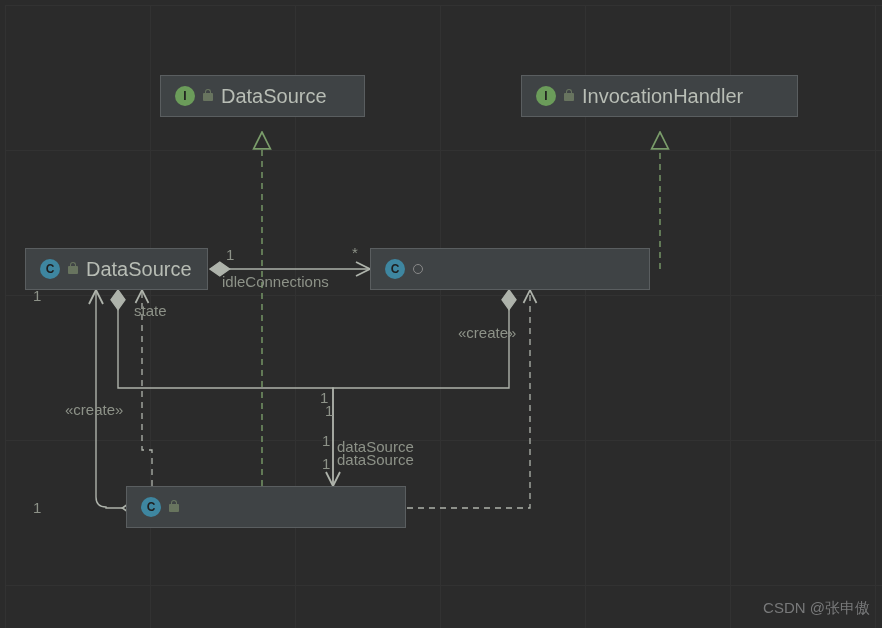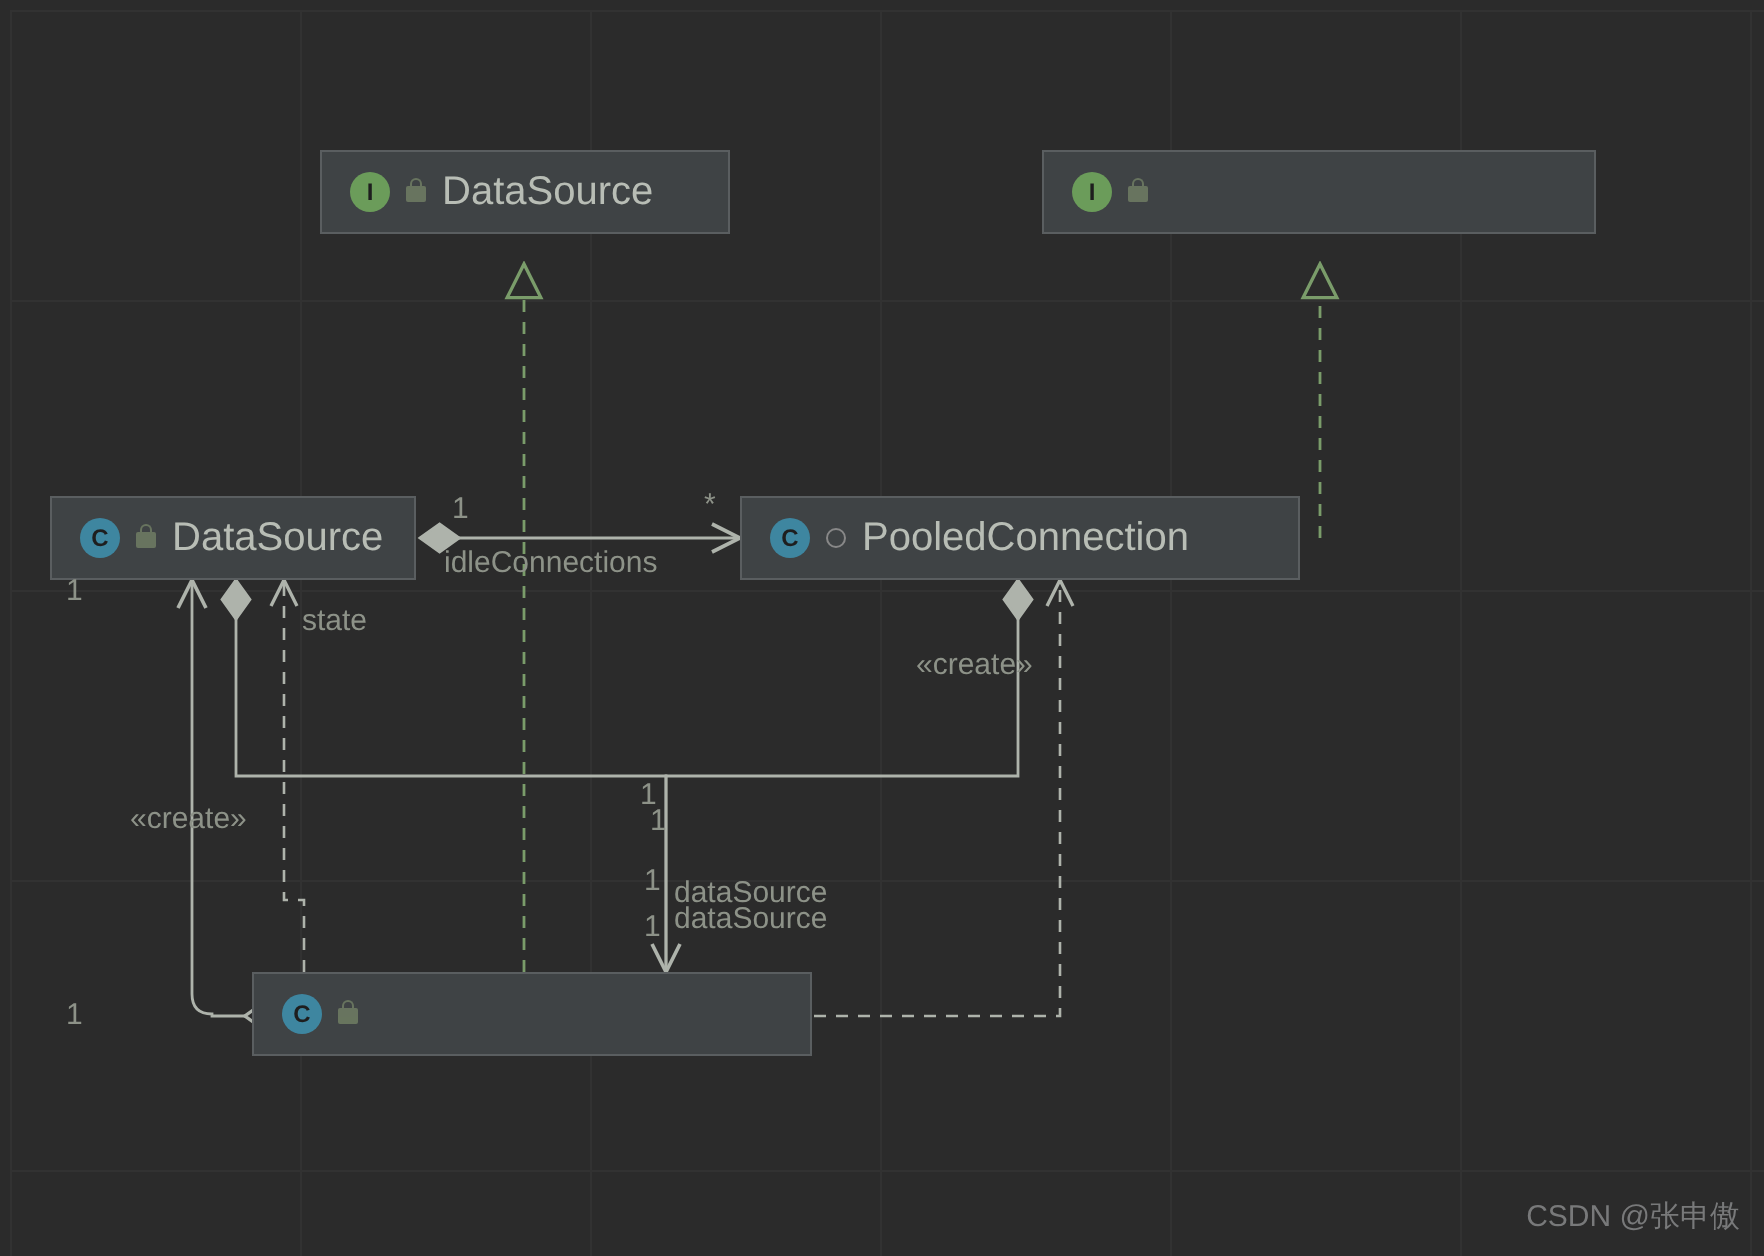--- a/index.html
+++ b/index.html
@@ -146,41 +146,41 @@
 
 <div class="node" style="left:160px; top:75px; width:205px;">
   <span class="badge interface">I</span>
   <span class="lock"></span>
   <span class="node-name">DataSource</span>
 </div>
 
 <div class="node" style="left:521px; top:75px; width:277px;">
   <span class="badge interface">I</span>
   <span class="lock"></span>
+  <span class="node-name">InvocationHandler</span>
 </div>
 
 <div class="node" style="left:25px; top:248px; width:183px;">
   <span class="badge class">C</span>
   <span class="lock"></span>
   <span class="node-name">DataSource</span>
 </div>
 
 <div class="node" style="left:370px; top:248px; width:280px;">
   <span class="badge class">C</span>
   <span class="pin"></span>
-  <span class="node-name">PooledConnection</span>
 </div>
 
 <div class="node" style="left:126px; top:486px; width:280px;">
   <span class="badge class">C</span>
   <span class="lock"></span>
 </div>
 
 <span class="lbl" style="left:222px; top:273px;">idleConnections</span>
-<span class="lbl" style="left:151px; top:302px;">state</span>
+<span class="lbl" style="left:134px; top:302px;">state</span>
 <span class="lbl" style="left:65px; top:401px;">«create»</span>
 <span class="lbl" style="left:458px; top:324px;">«create»</span>
 <span class="lbl" style="left:337px; top:438px;">dataSource</span>
 <span class="lbl" style="left:337px; top:451px;">dataSource</span>
 
 <span class="lbl" style="left:226px; top:246px;">1</span>
 <span class="lbl" style="left:352px; top:244px;">*</span>
 <span class="lbl" style="left:33px; top:287px;">1</span>
 <span class="lbl" style="left:33px; top:499px;">1</span>
 <span class="lbl" style="left:320px; top:389px;">1</span>

